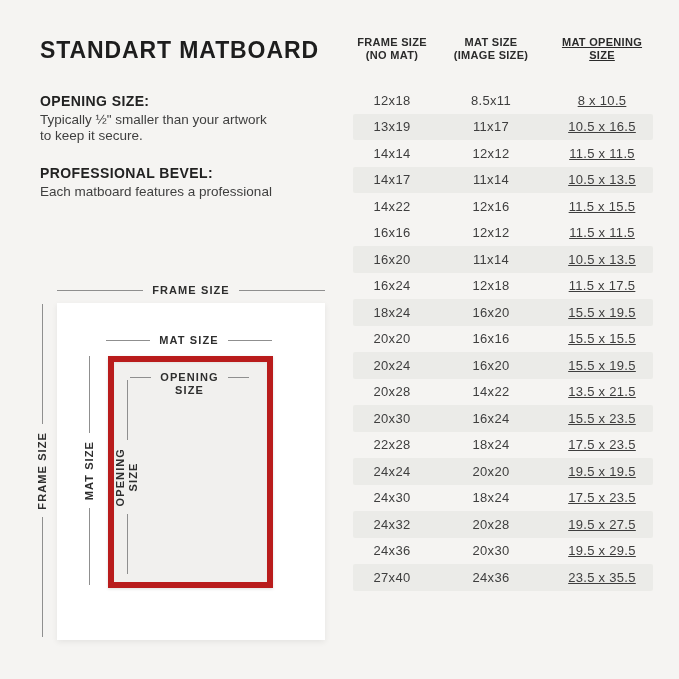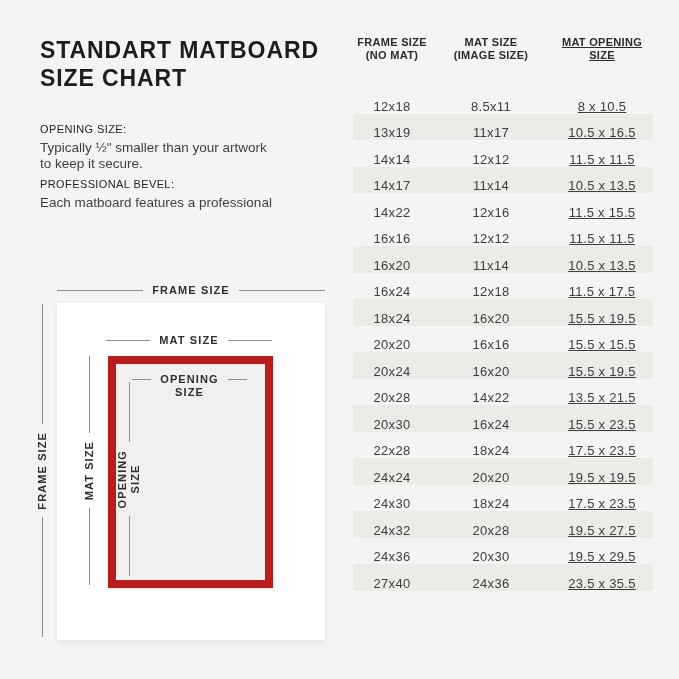--- a/index.html
+++ b/index.html
@@ -12,65 +12,64 @@
   }
   *{margin:0;padding:0;box-sizing:border-box;}
   html,body{background:var(--background);}
   body{font-family:"Liberation Sans",sans-serif;}
   .canvas{position:relative;width:679px;height:679px;background:var(--background);overflow:hidden;}
 
   
   .left-text{position:absolute;left:40px;top:36px;width:300px;}
   .page-title{font-size:23px;font-weight:700;letter-spacing:.9px;line-height:28px;color:var(--title-text);white-space:nowrap;}
   .section{margin-top:30px;}
-  .section + .section{margin-top:6px;}
-  .sec-head{font-size:11px;font-weight:400;letter-spacing:.4px;color:#222;line-height:15px;}
+  .section + .section{margin-top:23px;}
+  .sec-head{font-size:14px;font-weight:700;letter-spacing:.4px;color:#222;line-height:15px;}
   .sec-body{margin-top:3px;font-size:13.5px;line-height:15.5px;color:var(--body-text);}
   .sec-body div{white-space:nowrap;}
 
   
   .h-annot{position:absolute;display:flex;align-items:center;gap:9px;}
   .h-annot .hline{flex:1;height:1px;background:var(--annotation-line);}
   .annot-text{font-size:11px;font-weight:700;letter-spacing:1.1px;color:var(--annotation-text);line-height:13px;white-space:pre-line;text-align:center;}
   .h-annot.two-line{align-items:flex-start;}
   .h-annot.two-line .hline{margin-top:6px;}
   .v-annot{position:absolute;display:flex;flex-direction:column;align-items:center;gap:8px;}
   .v-annot .vline{flex:1;width:1px;background:var(--annotation-line);}
   .v-text{writing-mode:vertical-rl;transform:rotate(180deg);font-size:11px;font-weight:700;letter-spacing:1.1px;color:var(--annotation-text);line-height:13px;white-space:pre-line;text-align:center;}
 
   .annot-frame-top{left:57px;top:283px;width:268px;height:14px;}
   .v-frame{left:36px;top:304px;width:12px;height:333px;}
   .outer-box{position:absolute;left:57px;top:303px;width:268px;height:337px;background:#ffffff;box-shadow:0 2px 6px rgba(0,0,0,.07);}
   .annot-mat-top{left:49px;top:30px;width:166px;height:14px;}
   .v-mat{left:26px;top:53px;width:12px;height:229px;}
-  .mat-box{position:absolute;left:51px;top:53px;width:165px;height:232px;background:#f1f0ee;border:8px solid #b91c1c;box-shadow:0 1px 3px rgba(0,0,0,.13),inset 0 1px 2px rgba(0,0,0,.05);}
+  .mat-box{position:absolute;left:51px;top:53px;width:165px;height:232px;background:#f1f0ee;border:6px solid #b91c1c;box-shadow:0 1px 3px rgba(0,0,0,.13),inset 0 1px 2px rgba(0,0,0,.05);}
   .annot-opening-top{left:16px;right:18px;top:9px;}
   .v-opening{left:7px;top:18px;width:12px;height:194px;}
 
   
   .size-table{position:absolute;left:353px;top:36px;width:300px;}
   .t-head{display:flex;}
   .th{text-align:center;font-size:11px;font-weight:700;letter-spacing:.3px;line-height:13px;color:#2b2b2b;}
   .c1{width:78px;}
   .c2{width:120px;}
   .c3{width:102px;text-decoration:underline;}
   .t-rows{position:absolute;top:51px;left:0;width:300px;}
-  .t-row{display:flex;align-items:flex-end;height:26.5px;border-radius:2px;}
+  .t-row{display:flex;align-items:center;height:26.5px;border-radius:2px;}
   .t-row.alt{background:var(--row-stripe);}
   .td{text-align:center;font-size:13px;color:#3e3e3e;letter-spacing:.3px;}
 </style>
 </head>
 <body>
 
 <div class="canvas">
 
   <div class="left-text">
     <div class="page-title">
       <div>STANDART MATBOARD</div>
-      <div>SIZE CHART</div>
     </div>
     <div class="section">
       <div class="sec-head">OPENING SIZE:</div>
       <div class="sec-body">
         <div>Typically ½" smaller than your artwork</div>
         <div>to keep it secure.</div>
       </div>
     </div>
     <div class="section">
       <div class="sec-head">PROFESSIONAL BEVEL:</div>

